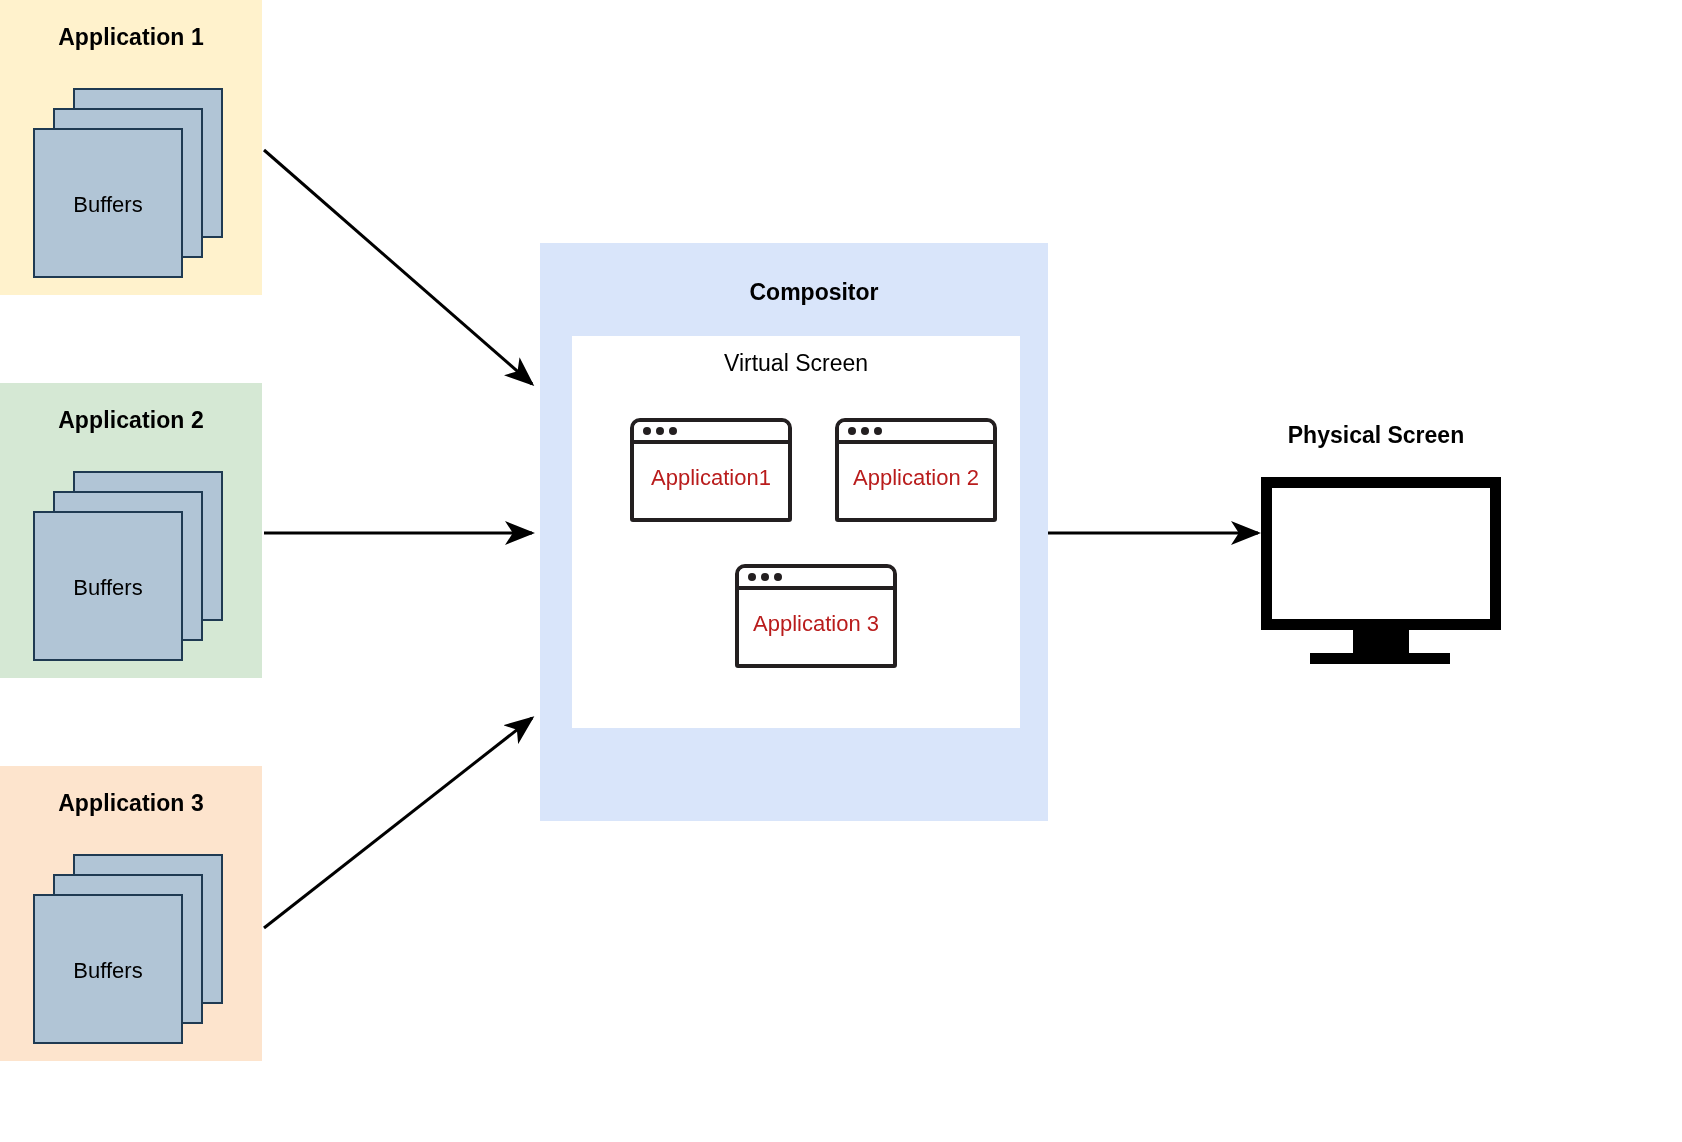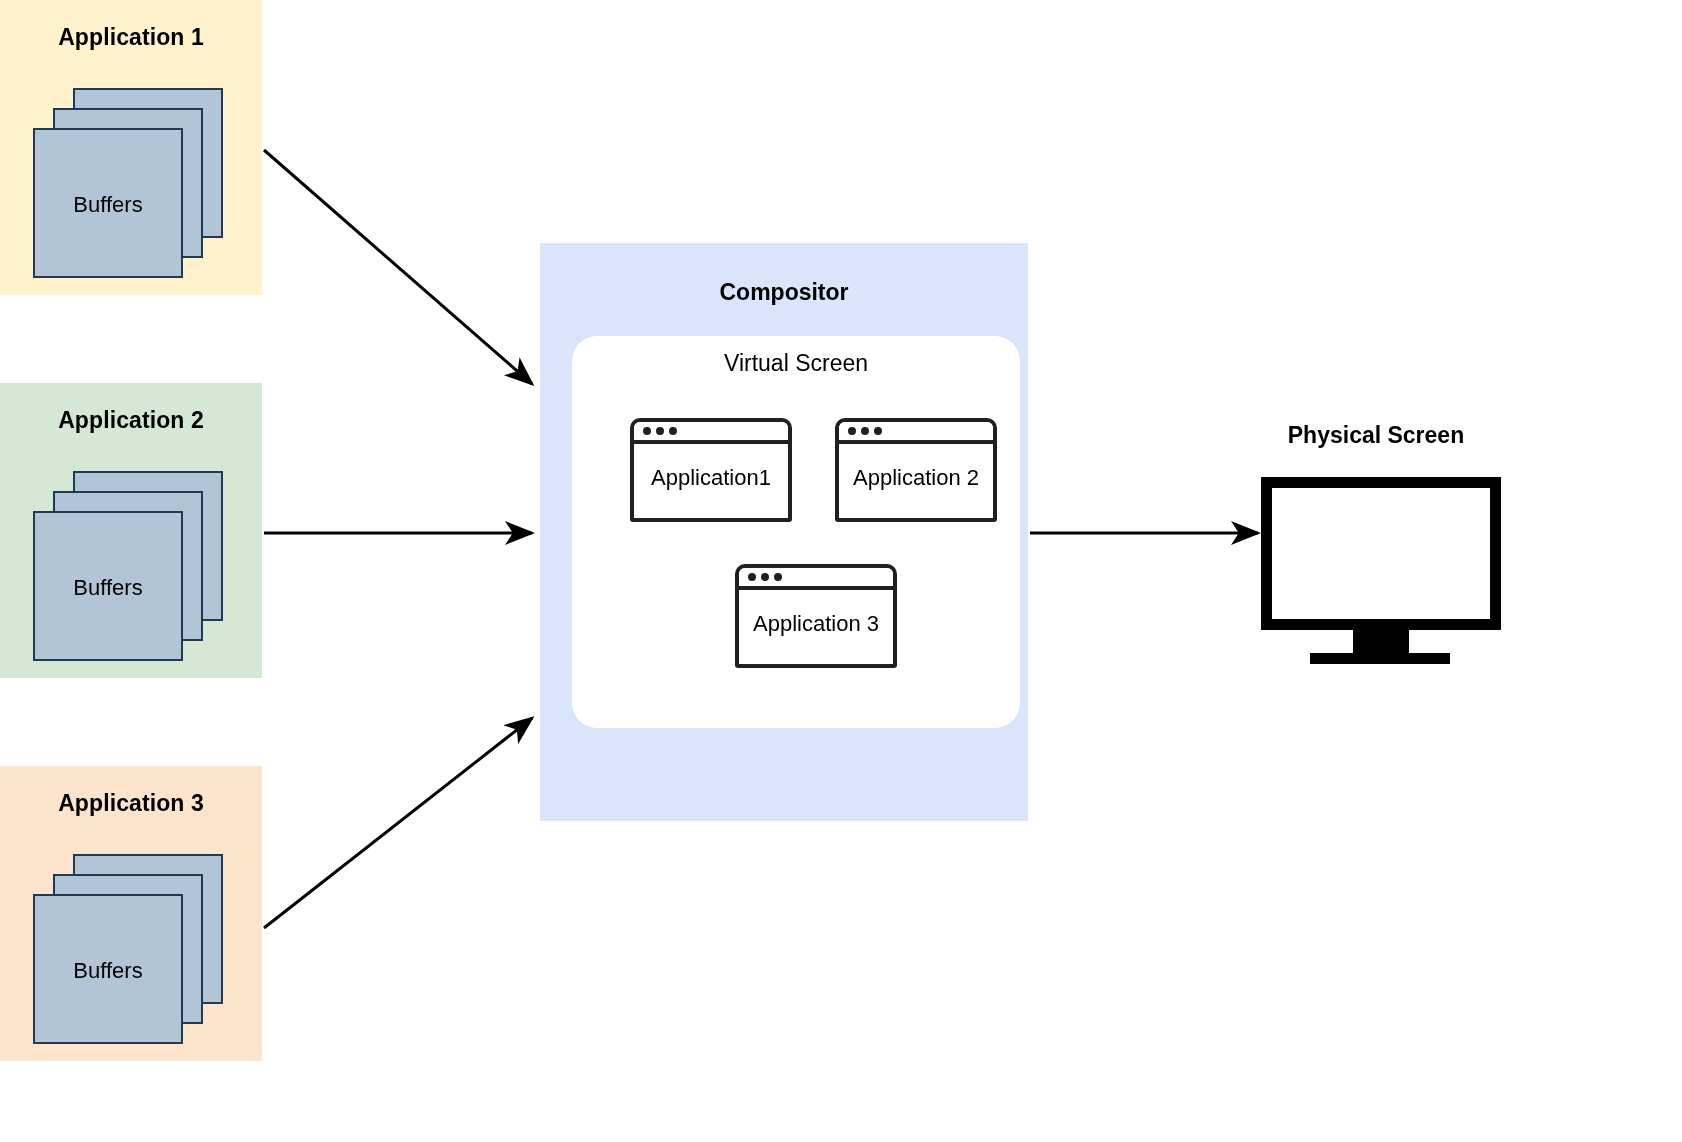--- a/index.html
+++ b/index.html
@@ -65,21 +65,20 @@
     position: absolute;
     width: 100%;
     text-align: center;
     font-size: 23px;
     font-weight: bold;
     color: #000000;
   }
   #virtual-screen {
     position: absolute;
     background: #ffffff;
-    border-radius: 25px;
   }
   #virtual-screen-title {
     position: absolute;
     width: 100%;
     text-align: center;
     font-size: 23px;
     color: #000000;
   }
 
   
@@ -116,21 +115,21 @@
     position: relative;
     height: calc(100% - 22px);
     display: flex;
     align-items: flex-start;
     justify-content: center;
     padding-top: 21px;
     box-sizing: border-box;
   }
   .win-label {
     font-size: 22px;
-    color: #000000;
+    color: #b91c1c;
     white-space: nowrap;
   }
 
   
   #display-title {
     position: absolute;
     text-align: center;
     font-size: 23px;
     font-weight: bold;
     color: #000000;
@@ -204,21 +203,21 @@
     <div class="app-panel-title">Application 3</div>
     <div class="buffer-stack" style="left:33px; top:88px; width:200px; height:190px;">
       <div class="buffer-sheet" style="left:40px; top:0px; width:150px; height:150px;"></div>
       <div class="buffer-sheet" style="left:20px; top:20px; width:150px; height:150px;"></div>
       <div class="buffer-sheet" style="left:0px; top:40px; width:150px; height:150px;">
         <div class="buffer-label" style="top:62px;">Buffers</div>
       </div>
     </div>
   </div>
 
-  <div id="compositor-panel" style="left:540px; top:243px; width:488px; height:578px;">
+  <div id="compositor-panel" style="left:540px; top:243px; width:488px; height:578px;padding-left:20px;">
     <div id="compositor-title" style="top:36px;">Compositor</div>
 
     <div id="virtual-screen" style="left:32px; top:93px; width:448px; height:392px;">
       <div id="virtual-screen-title" style="top:14px;">Virtual Screen</div>
 
       <div class="win" style="left:58px; top:82px; width:162px; height:104px;">
         <div class="win-titlebar">
           <div class="win-dots">
             <span class="win-dot"></span>
             <span class="win-dot"></span>

